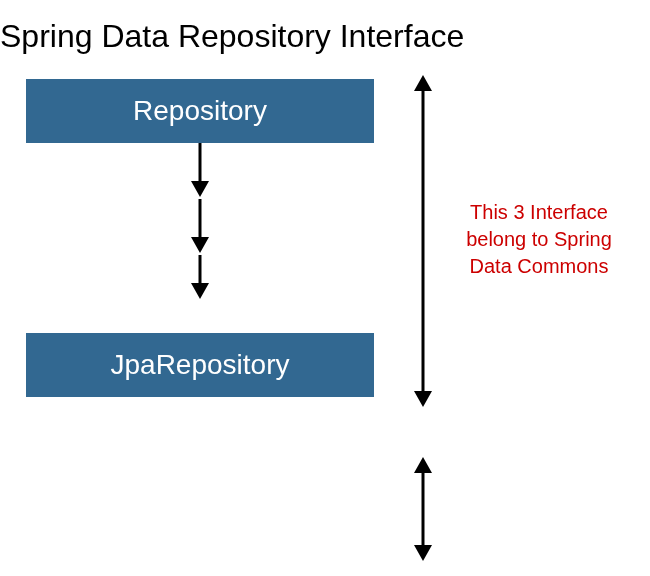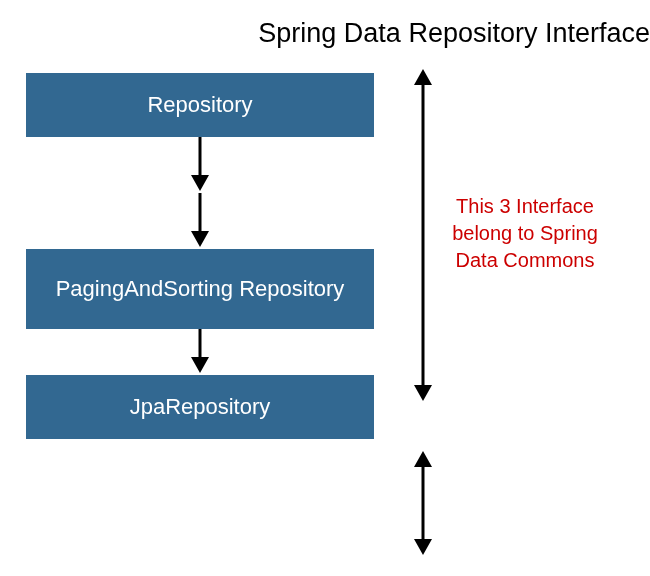--- a/index.html
+++ b/index.html
@@ -5,55 +5,55 @@
     * { box-sizing: border-box; margin: 0; padding: 0; }
     body {
       width: 650px;
       height: 576px;
       background: #ffffff;
       font-family: "Helvetica Neue", Arial, sans-serif;
       position: relative;
       overflow: hidden;
     }
     .title {
-      text-align: right;
-      font-size: 27px;
+      text-align: left;
+      font-size: 32px;
       font-weight: 400;
       color: #000;
       padding-top: 18px;
       padding-bottom: 24px;
       width: 100%;
     }
     .content {
       position: relative;
       width: 100%;
       height: 500px;
     }
     .boxes-col {
       position: absolute;
       left: 26px;
       top: 0;
       width: 348px;
     }
     .box {
       background: #326891;
       color: #ffffff;
-      font-size: 22px;
+      font-size: 28px;
       font-weight: 400;
       display: flex;
       align-items: center;
       justify-content: center;
       text-align: center;
       line-height: 1.2;
       padding: 0 12px;
     }
     .box1 { height: 64px; }
     .box2 { height: 64px; }
     .box3 { height: 80px; }
-    .box4 { height: 64px; }
+    .box4 { height: 64px; margin-top: 32px; }
     .vgap {
       height: 56px;
       position: relative;
     }
     .vgap-small {
       height: 46px;
       position: relative;
     }
     .down-arrow {
       position: absolute;
@@ -66,21 +66,21 @@
       position: absolute;
     }
     .annotation {
       position: absolute;
       color: #cc0000;
       font-size: 20px;
       line-height: 1.35;
       text-align: center;
     }
     .anno1 {
-      left: 440px;
+      left: 454px;
       top: 120px;
       width: 170px;
     }
     .anno2 {
       left: 478px;
       top: 422px;
       width: 160px;
     }
   </style>
 </head>
@@ -104,23 +104,20 @@
     </div>
 
 
     <div class="vgap">
       <svg class="down-arrow" width="28" height="56" viewBox="0 0 28 56">
         <line x1="14" y1="0" x2="14" y2="40" stroke="#000" stroke-width="3"></line>
         <polygon points="14,54 5,38 23,38" fill="#000"></polygon>
       </svg>
     </div>
 
-    <div class="box box3">
-      <span>PagingAndSorting Repository</span>
-    </div>
 
     <div class="vgap-small">
       <svg class="down-arrow" width="28" height="46" viewBox="0 0 28 46">
         <line x1="14" y1="0" x2="14" y2="30" stroke="#000" stroke-width="3"></line>
         <polygon points="14,44 5,28 23,28" fill="#000"></polygon>
       </svg>
     </div>
 
     <div class="box box4">
       <span>JpaRepository</span>

